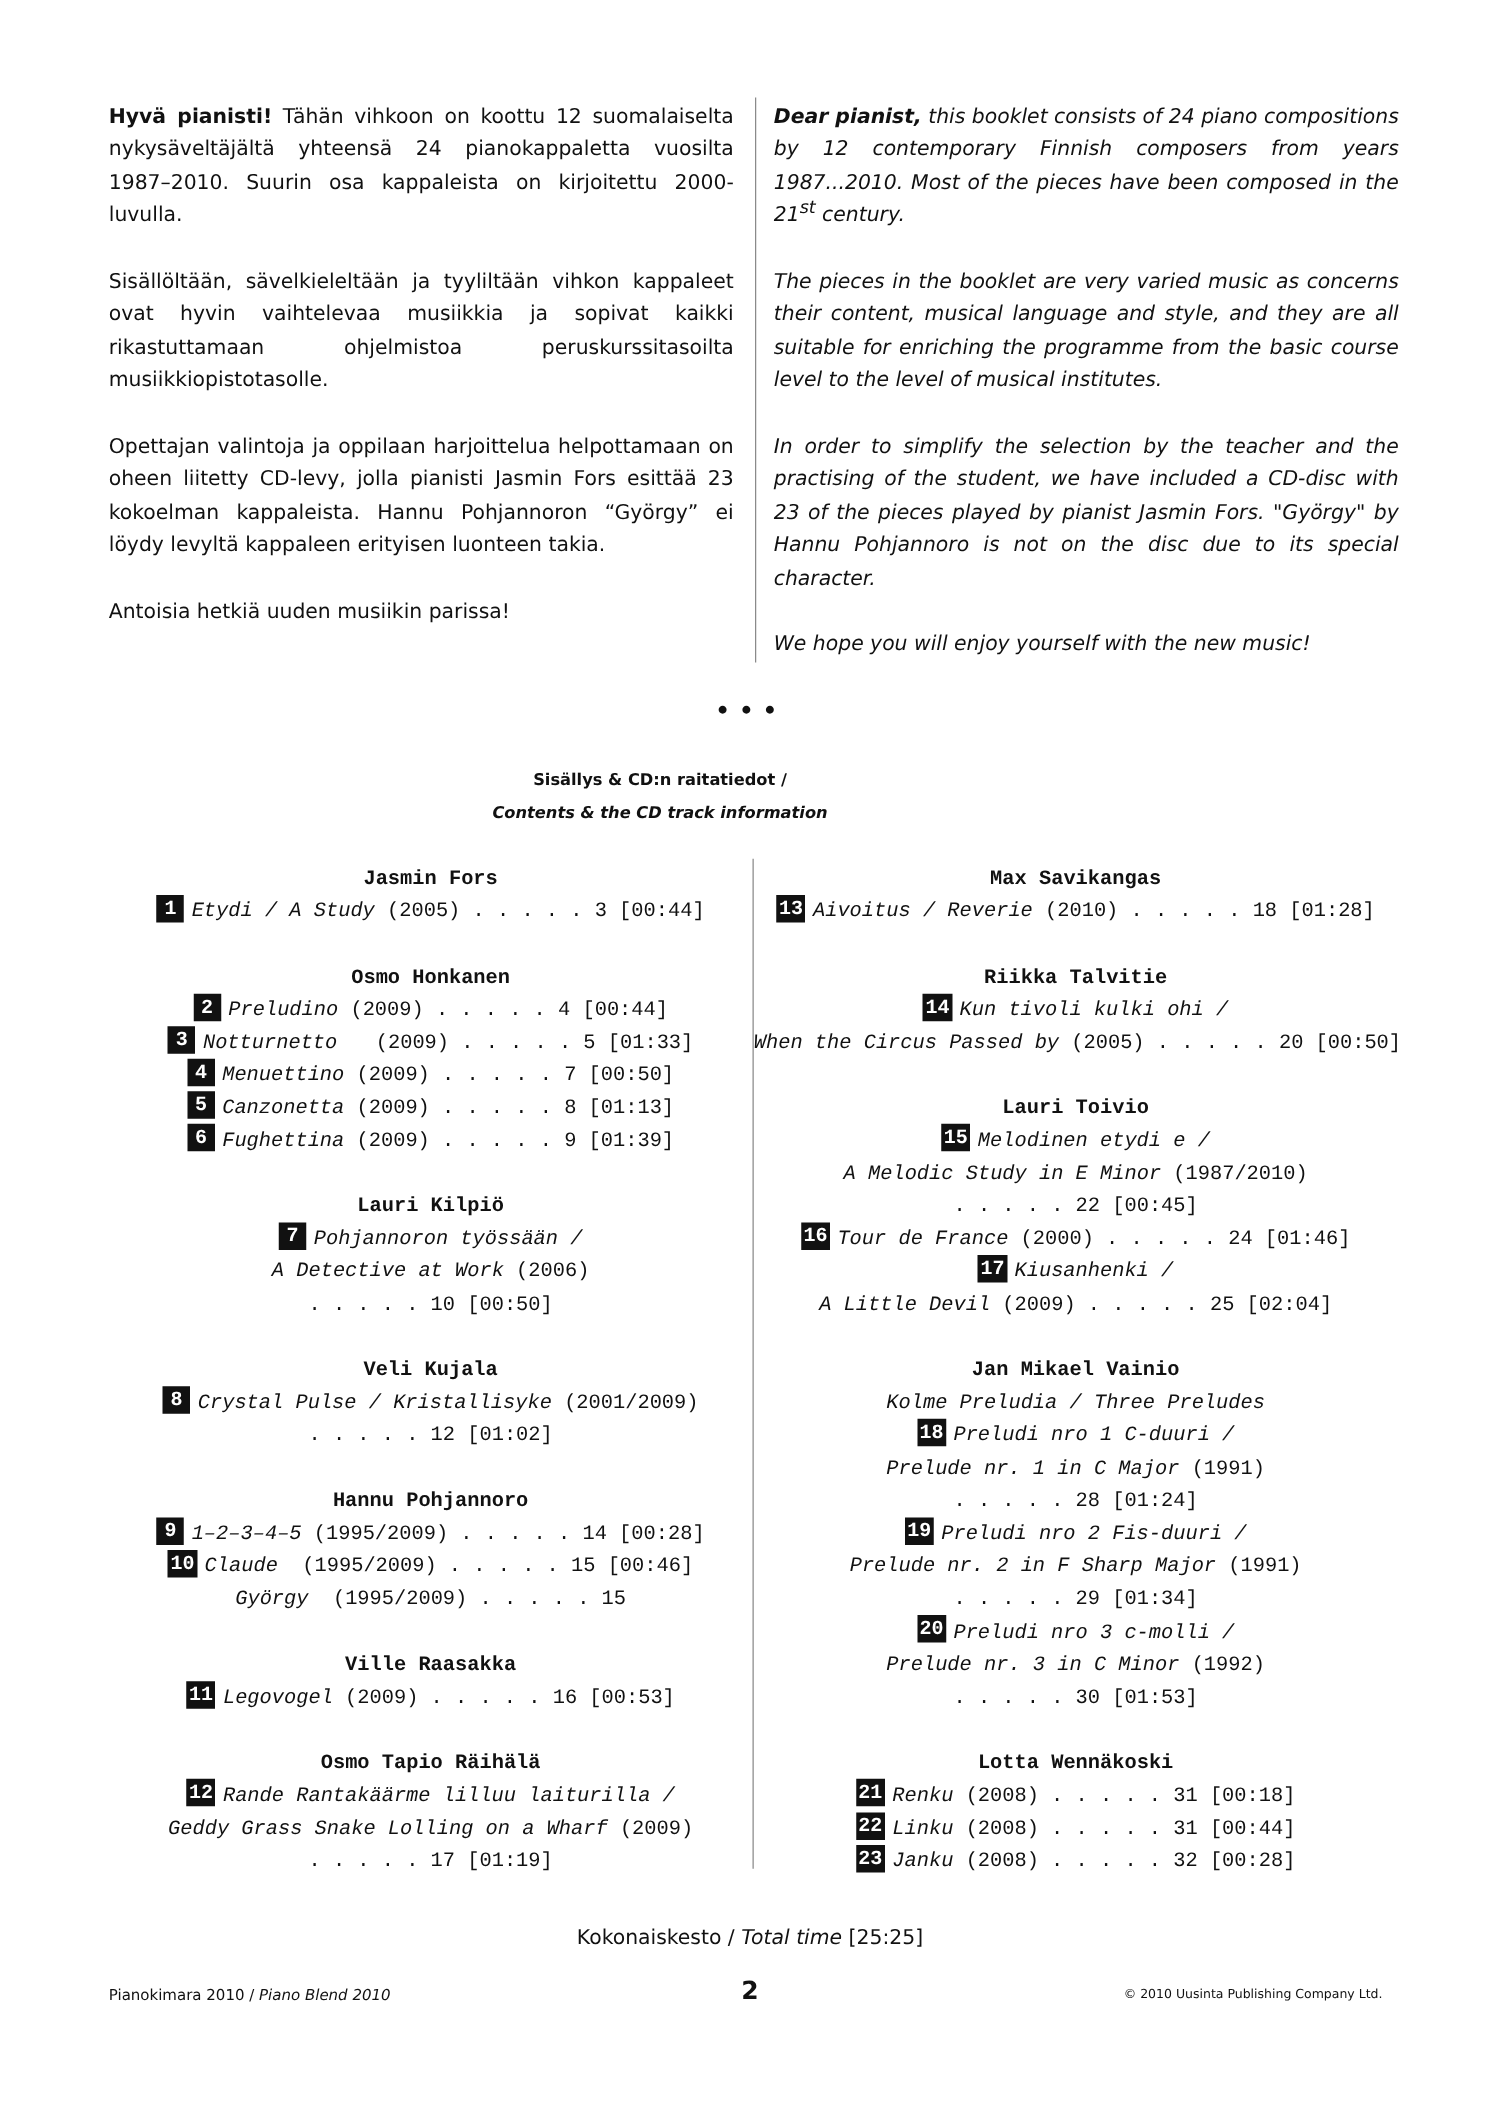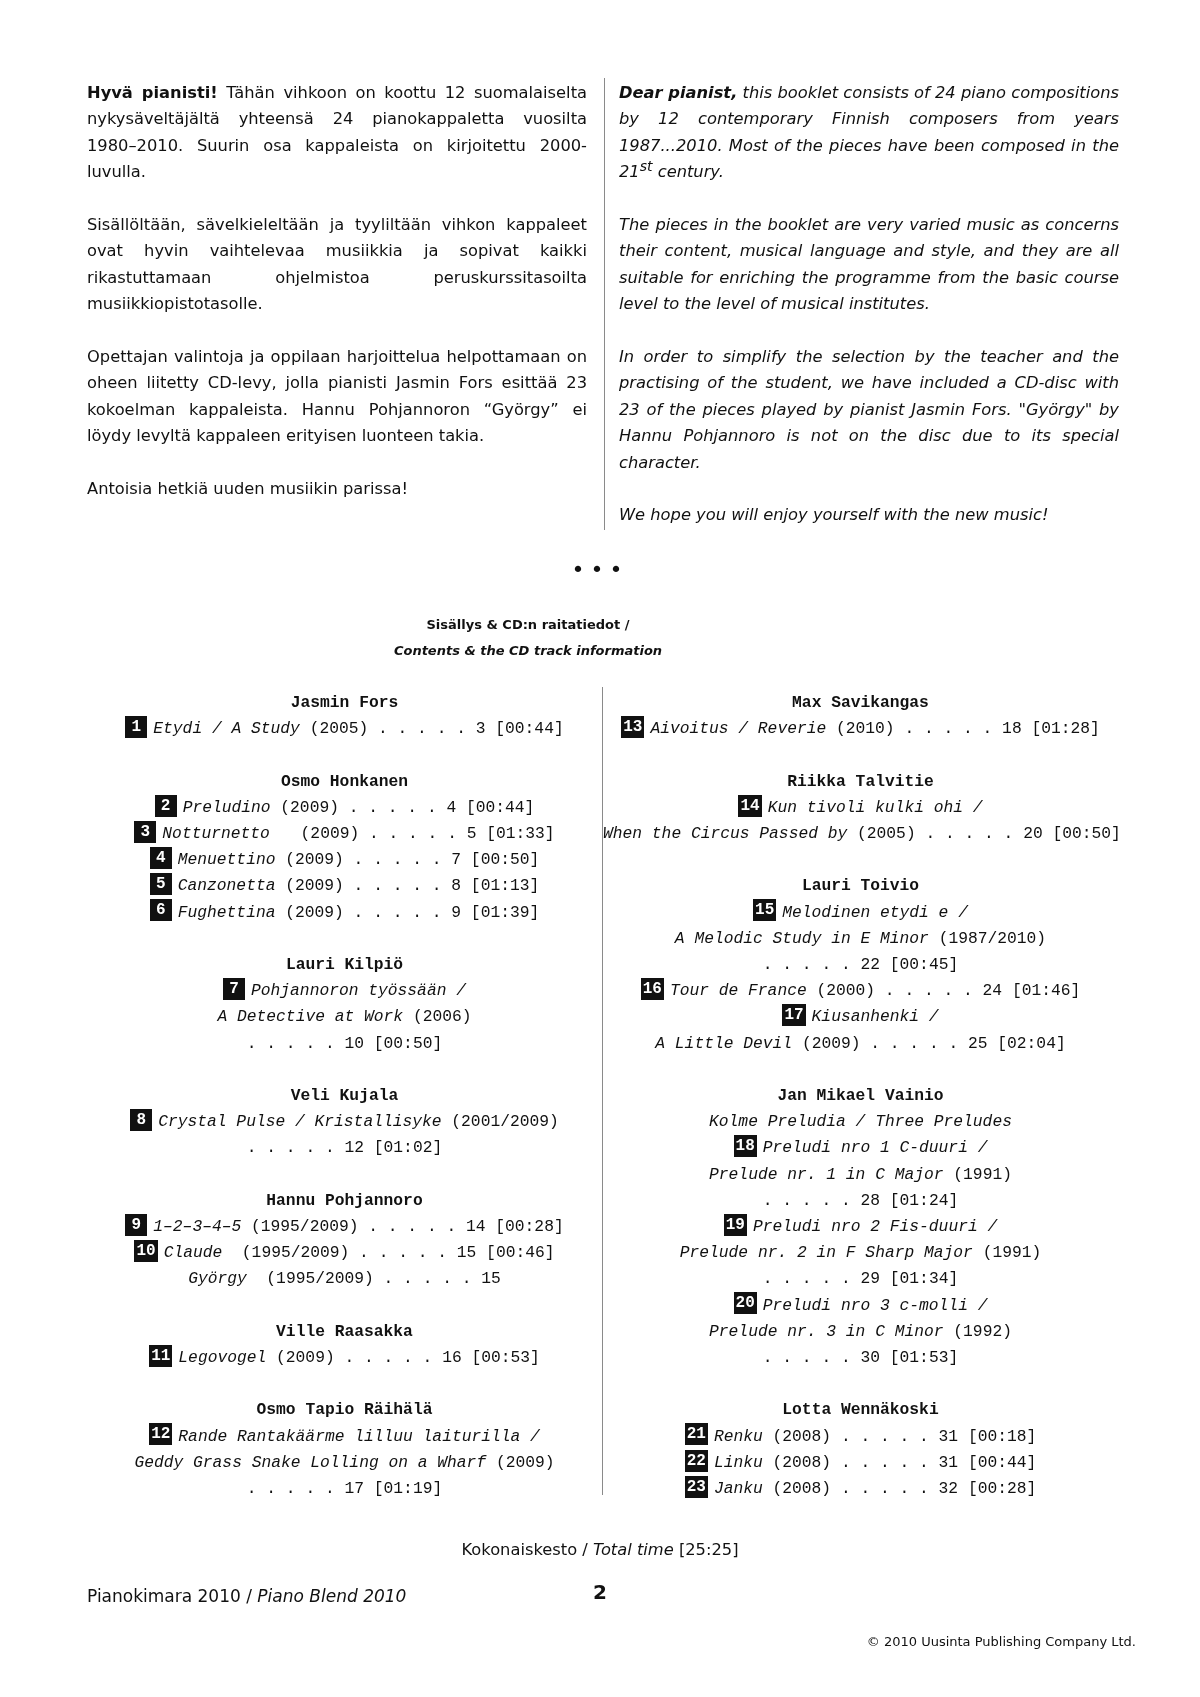--- a/index.html
+++ b/index.html
@@ -48,36 +48,36 @@
     min-width: 18px; text-align: center; vertical-align: middle; margin-right: 6px;
     position: relative; top: -2px;
   }
   .it { font-style: italic; }
 
   .total {
     position: absolute; left: 0; width: 1200px; top: 1537px; text-align: center;
     font-size: 16.3px; line-height: 26px;
   }
   .footer-left {
-    position: absolute; left: 87px; top: 1588px; font-size: 17px; line-height: 16px;
+    position: absolute; left: 87px; top: 1588px; font-size: 12px; line-height: 16px;
   }
   .footer-center {
     position: absolute; left: 0; width: 1200px; top: 1580px; text-align: center;
     font-size: 20px; font-weight: bold; line-height: 24px;
   }
   .footer-right {
-    position: absolute; right: 64px; top: 1588px; font-size: 13px; line-height: 16px; margin-top: 46px;
+    position: absolute; right: 94px; top: 1588px; font-size: 10px; line-height: 16px;
   }
 </style>
 </head>
 <body>
 
 <div class="intro">
   <div class="intro-col intro-left">
-    <p><b class="lead">Hyvä pianisti!</b><span> Tähän vihkoon on koottu 12 suomalaiselta nykysäveltäjältä yhteensä 24 pianokappaletta vuosilta 1980–2010. Suurin osa kappaleista on kirjoitettu 2000-luvulla.</span></p>
+    <p><b class="lead">Hyvä pianisti!</b><span> Tähän vihkoon on koottu 12 suomalaiselta nykysäveltäjältä yhteensä 24 pianokappaletta vuosilta 1987–2010. Suurin osa kappaleista on kirjoitettu 2000-luvulla.</span></p>
     <p>Sisällöltään, sävelkieleltään ja tyyliltään vihkon kappaleet ovat hyvin vaihtelevaa musiikkia ja sopivat kaikki rikastuttamaan ohjelmistoa peruskurssitasoilta musiikkiopistotasolle.</p>
     <p>Opettajan valintoja ja oppilaan harjoittelua helpottamaan on oheen liitetty CD-levy, jolla pianisti Jasmin Fors esittää 23 kokoelman kappaleista. Hannu Pohjannoron “György” ei löydy levyltä kappaleen erityisen luonteen takia.</p>
     <p>Antoisia hetkiä uuden musiikin parissa!</p>
   </div>
   <div class="vdivider intro-divider"></div>
   <div class="intro-col intro-right">
     <p><b class="lead">Dear pianist,</b><span> this booklet consists of 24 piano compositions by 12 contemporary Finnish composers from years 1987...2010. Most of the pieces have been composed in the 21</span><sup>st</sup><span> century.</span></p>
     <p>The pieces in the booklet are very varied music as concerns their content, musical language and style, and they are all suitable for enriching the programme from the basic course level to the level of musical institutes.</p>
     <p>In order to simplify the selection by the teacher and the practising of the student, we have included a CD-disc with 23 of the pieces played by pianist Jasmin Fors. "György" by Hannu Pohjannoro is not on the disc due to its special character.</p>
     <p>We hope you will enjoy yourself with the new music!</p>

